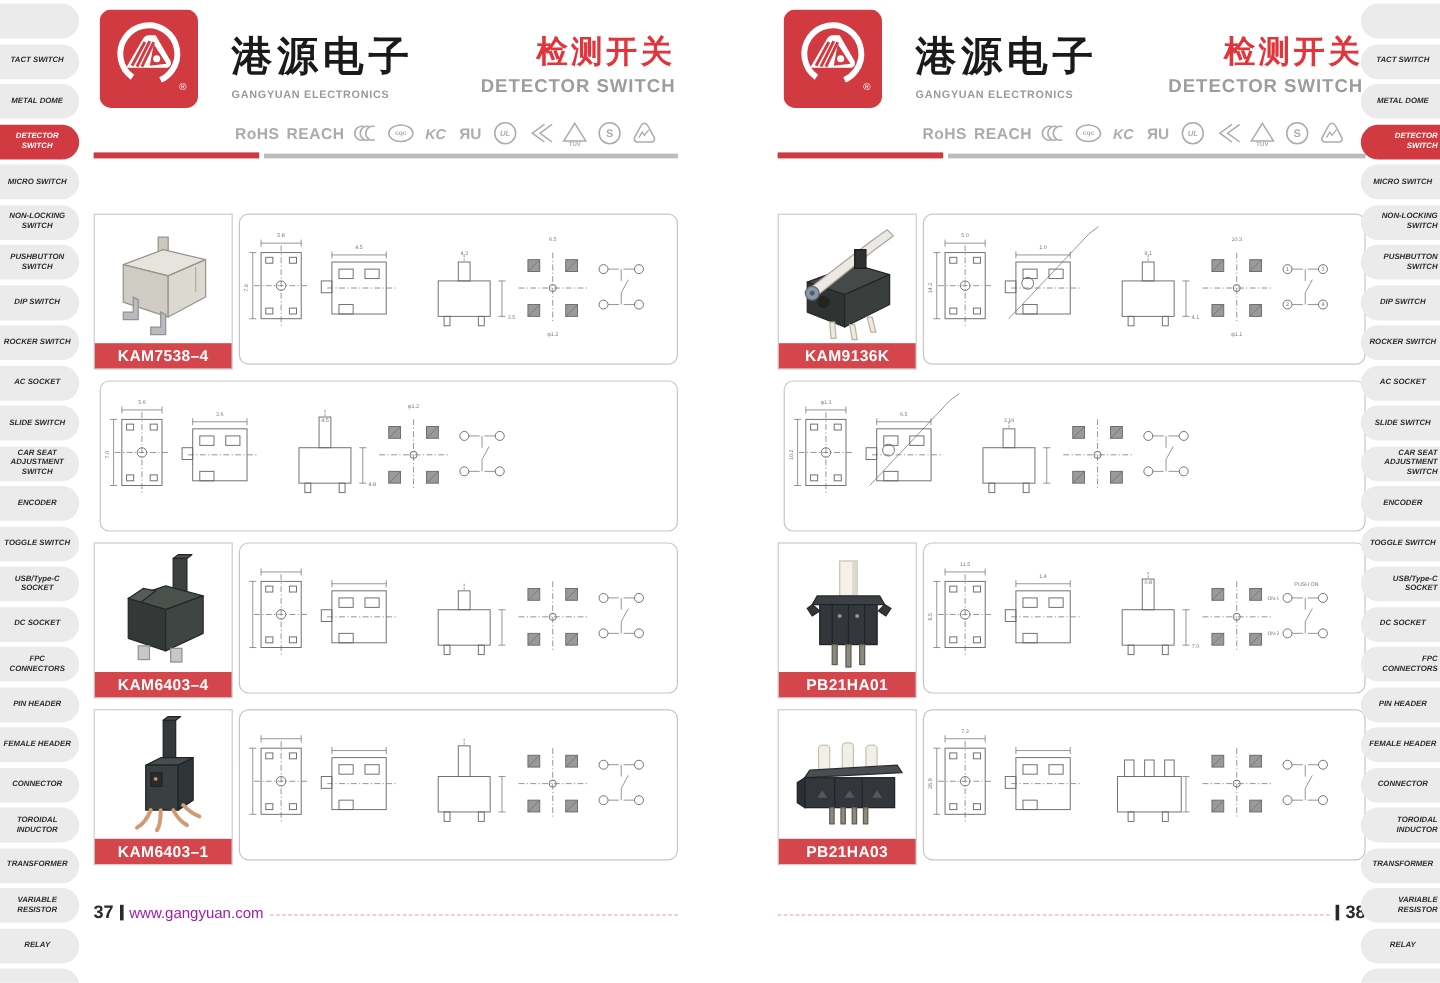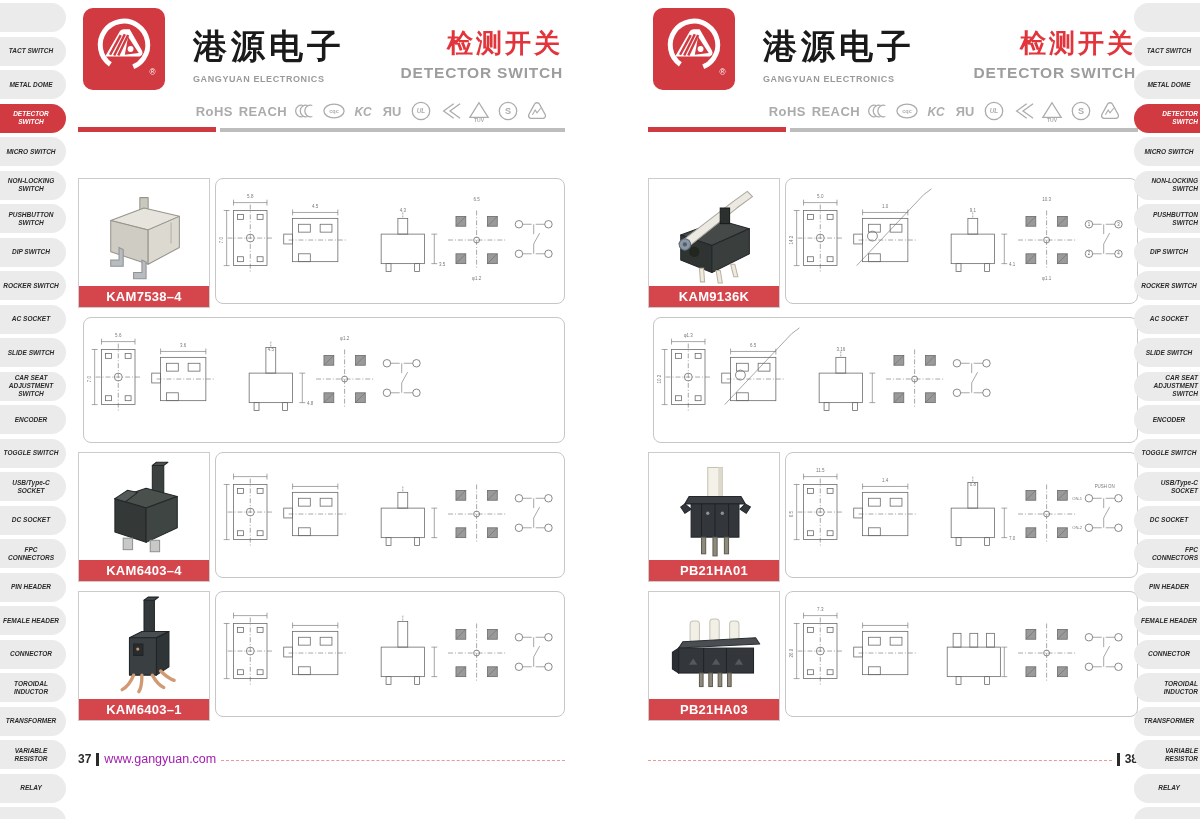--- a/index.html
+++ b/index.html
@@ -38,37 +38,37 @@
   .cert-word{font-size:13px;font-weight:bold;color:#ababab;letter-spacing:0.4px;}
   .certs svg{display:block;}
   
   .divider{position:absolute;left:0;right:0;top:127px;height:5px;}
   .divider .redseg{position:absolute;left:0;top:0;width:138px;height:5px;background:#ce3a40;}
   .divider .grayseg{position:absolute;left:142px;right:0;top:1px;height:4px;background:#bdbdbd;}
   
   .rows{position:absolute;left:0;right:0;top:178px;}
   .prow{display:flex;align-items:flex-start;margin-bottom:9px;}
   .photo-box{
-    width:132px;height:130px;border:1px solid #cccccc;background:#ffffff;
+    width:116px;height:130px;border:1px solid #cccccc;background:#ffffff;
     position:relative;box-sizing:border-box;flex:none;
   }
   .photo-box svg.pimg{display:block;margin:1px auto 0;}
   .plabel{
     position:absolute;left:0;right:0;bottom:0;height:21px;background:#d5454c;
     color:#ffffff;font-size:13px;font-weight:bold;letter-spacing:0.3px;
     display:flex;align-items:center;justify-content:center;
   }
   .draw-box{
     flex:1;height:126px;margin-left:5px;border:1px solid #c6c6c6;border-radius:8px;
     background:#ffffff;box-sizing:border-box;overflow:hidden;
   }
   .draw-box svg{display:block;}
   
   .pfooter{position:absolute;left:0;right:0;top:752px;display:flex;align-items:center;gap:5px;}
-  .pnum{font-size:12px;font-weight:bold;color:#2a2a2a;}
+  .pnum{font-size:15px;font-weight:bold;color:#2a2a2a;}
   .fbar{width:3px;height:13px;background:#2a2a2a;flex:none;}
   .furl{font-size:12.5px;font-weight:normal;color:#a21caf;}
   .fdash{flex:1;border-top:1.6px dashed #e89a9a;height:0;margin-top:3px;}
 </style>
 </head>
 <body>
 
 <div class="sidebar left" id="sidebar-left">
     <div class="pill lefts">
       <span></span>

